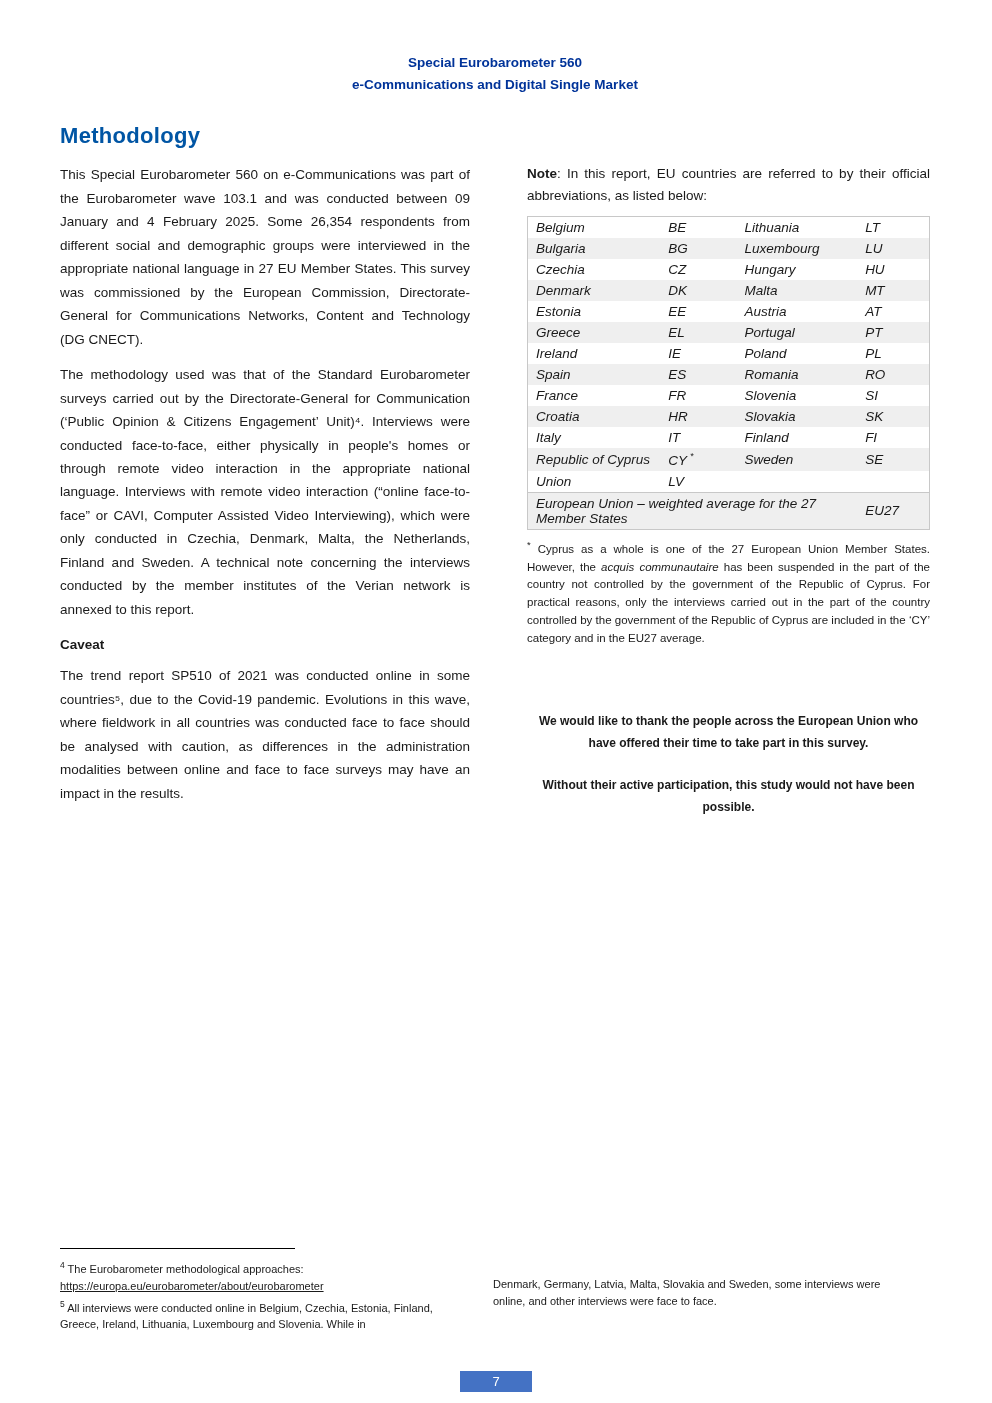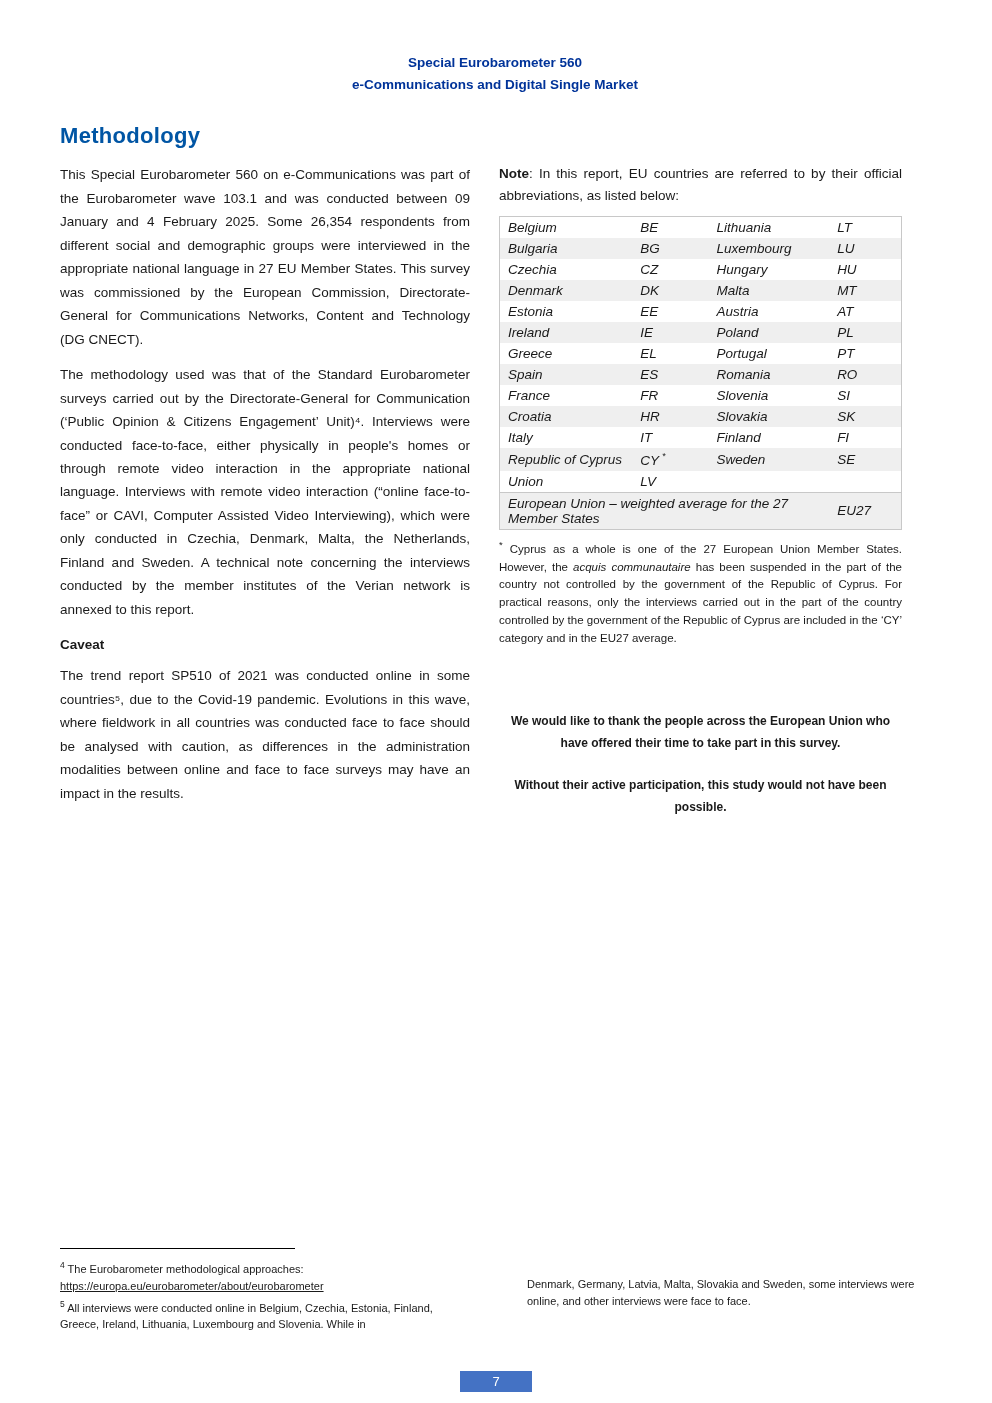--- a/index.html
+++ b/index.html
@@ -17,41 +17,41 @@
     padding:52px 62px 0 60px;overflow:hidden;
   }
   .doc-header{
     text-align:center;color:var(--header-blue);font-weight:bold;
     font-size:13.5px;line-height:1.6;margin-bottom:28px;
   }
   .title{
     color:var(--title-blue);font-size:22px;font-weight:bold;
     margin:0 0 14px 0;letter-spacing:0.3px;
   }
-  .columns{display:flex;gap:29px;align-items:flex-start;}
+  .columns{display:flex;gap:57px;align-items:flex-start;}
   .col-left{width:410px;}
   .col-right{width:403px;}
   .body-p{font-size:13.5px;line-height:1.74;text-align:justify;margin:0 0 12px 0;}
   .caveat{font-size:13.5px;font-weight:bold;margin:16px 0 12px 0;}
   .note{font-size:13.5px;line-height:1.6;text-align:justify;margin:0 0 10px 0;}
   .abbr-table{
     width:100%;border-collapse:collapse;font-size:13.5px;
     border:1px solid #c8c8c8;
     font-style:italic;
   }
   .abbr-table td{padding:3px 8px;vertical-align:middle;height:21px;}
   .abbr-table tr:nth-child(even){background:var(--row-shade);}
   .abbr-table .eu-row td{border-top:1px solid #c8c8c8;}
   .cy-sup{font-size:9px;margin-left:3px;}
   .table-footnote{font-size:11.5px;line-height:1.55;text-align:justify;margin:8px 0 0 0;}
   .thanks{margin-top:62px;text-align:center;font-weight:bold;font-size:12px;line-height:1.85;}
   .thanks p{margin:0 0 20px 0;}
   .footer{
     position:absolute;top:1248px;left:60px;width:870px;
-    display:flex;gap:57px;font-size:11px;
+    display:flex;gap:23px;font-size:11px;
   }
   .foot-left{width:410px;}
   .foot-right{width:403px;padding-top:28px;}
   .foot-rule{width:235px;border-top:1.5px solid #000;margin-bottom:10px;}
   .fn{margin:0 0 3px 0;line-height:1.55;text-align:left;}
   .fn sup{font-size:8.5px;}
   .fn-link{color:inherit;text-decoration:underline;cursor:pointer;}
   .page-num{
     position:absolute;left:50%;transform:translateX(-50%);bottom:11px;
     width:72px;height:21px;background:var(--accent-blue);color:#ffffff;
@@ -114,30 +114,30 @@
             <td>Malta</td>
             <td>MT</td>
           </tr>
           <tr>
             <td>Estonia</td>
             <td>EE</td>
             <td>Austria</td>
             <td>AT</td>
           </tr>
           <tr>
+            <td>Greece</td>
+            <td>EL</td>
+            <td>Portugal</td>
+            <td>PT</td>
+          </tr>
+          <tr>
             <td>Ireland</td>
             <td>IE</td>
             <td>Poland</td>
             <td>PL</td>
-          </tr>
-          <tr>
-            <td>Greece</td>
-            <td>EL</td>
-            <td>Portugal</td>
-            <td>PT</td>
           </tr>
           <tr>
             <td>Spain</td>
             <td>ES</td>
             <td>Romania</td>
             <td>RO</td>
           </tr>
           <tr>
             <td>France</td>
             <td>FR</td>

